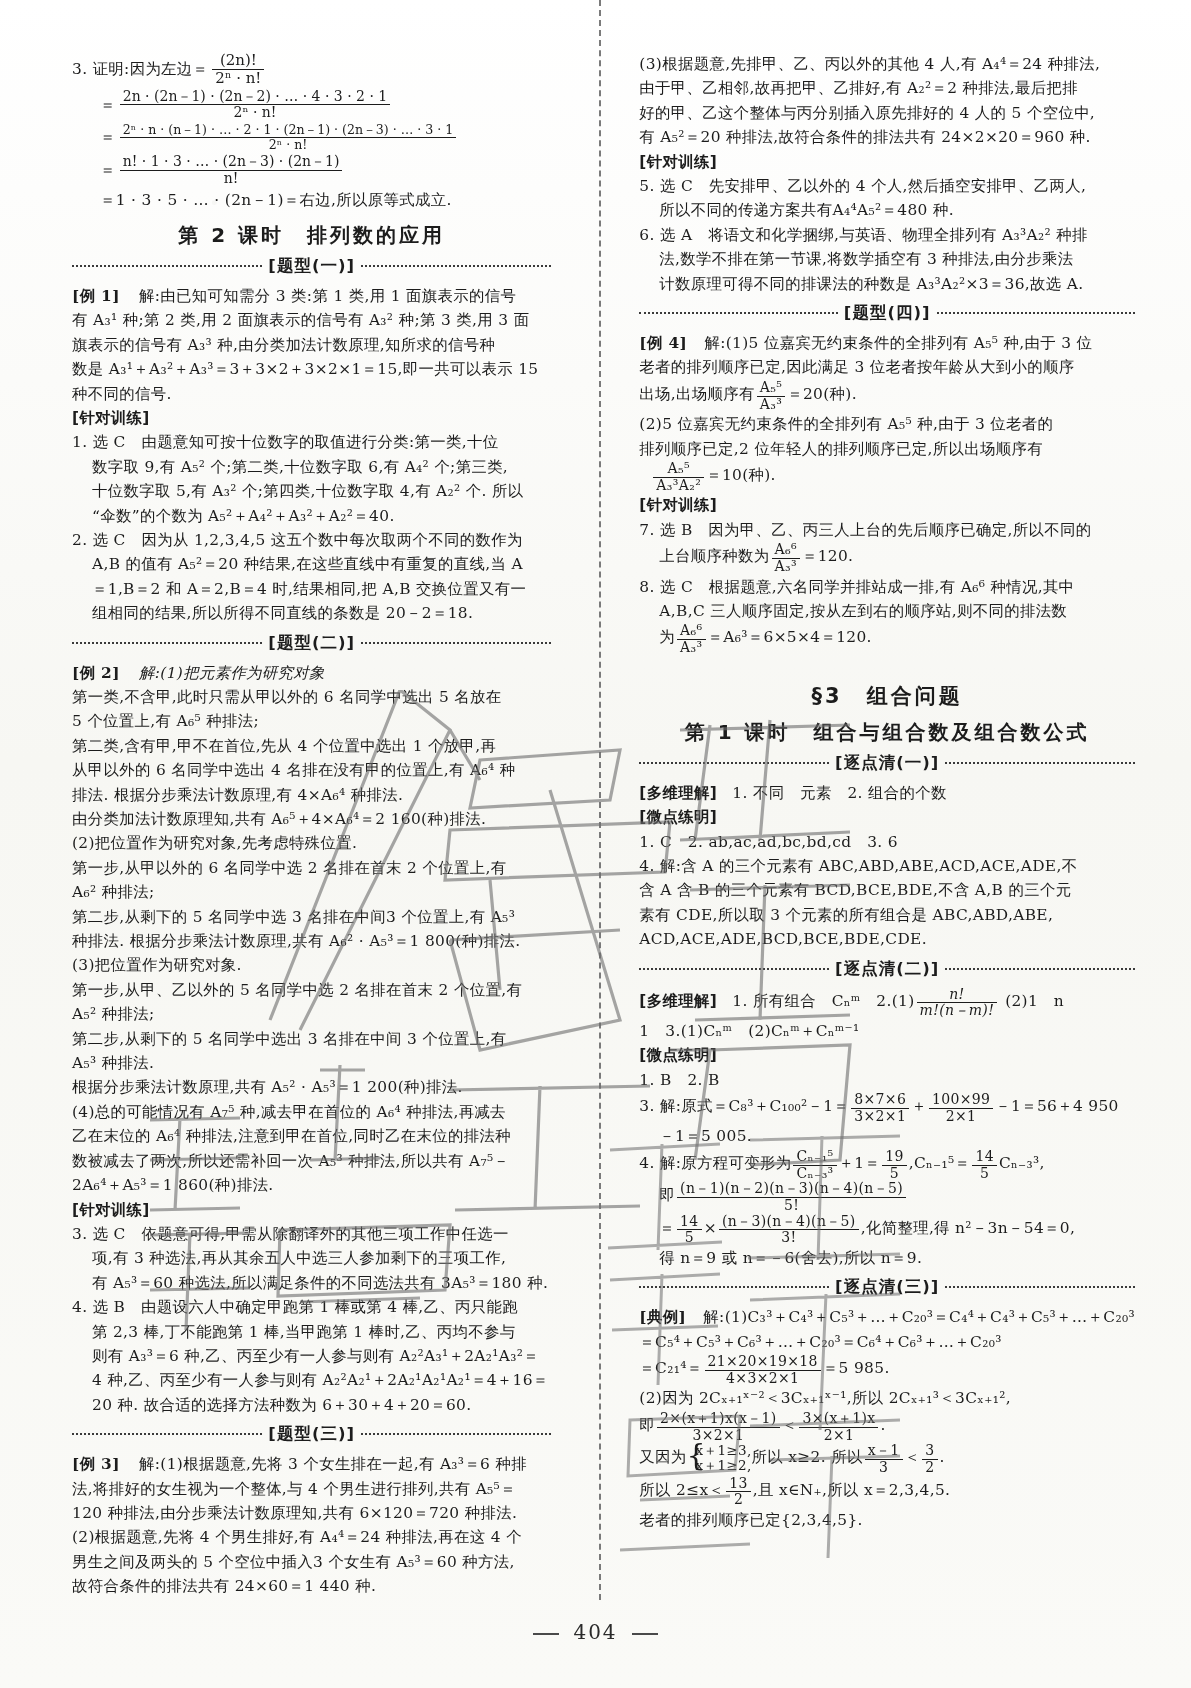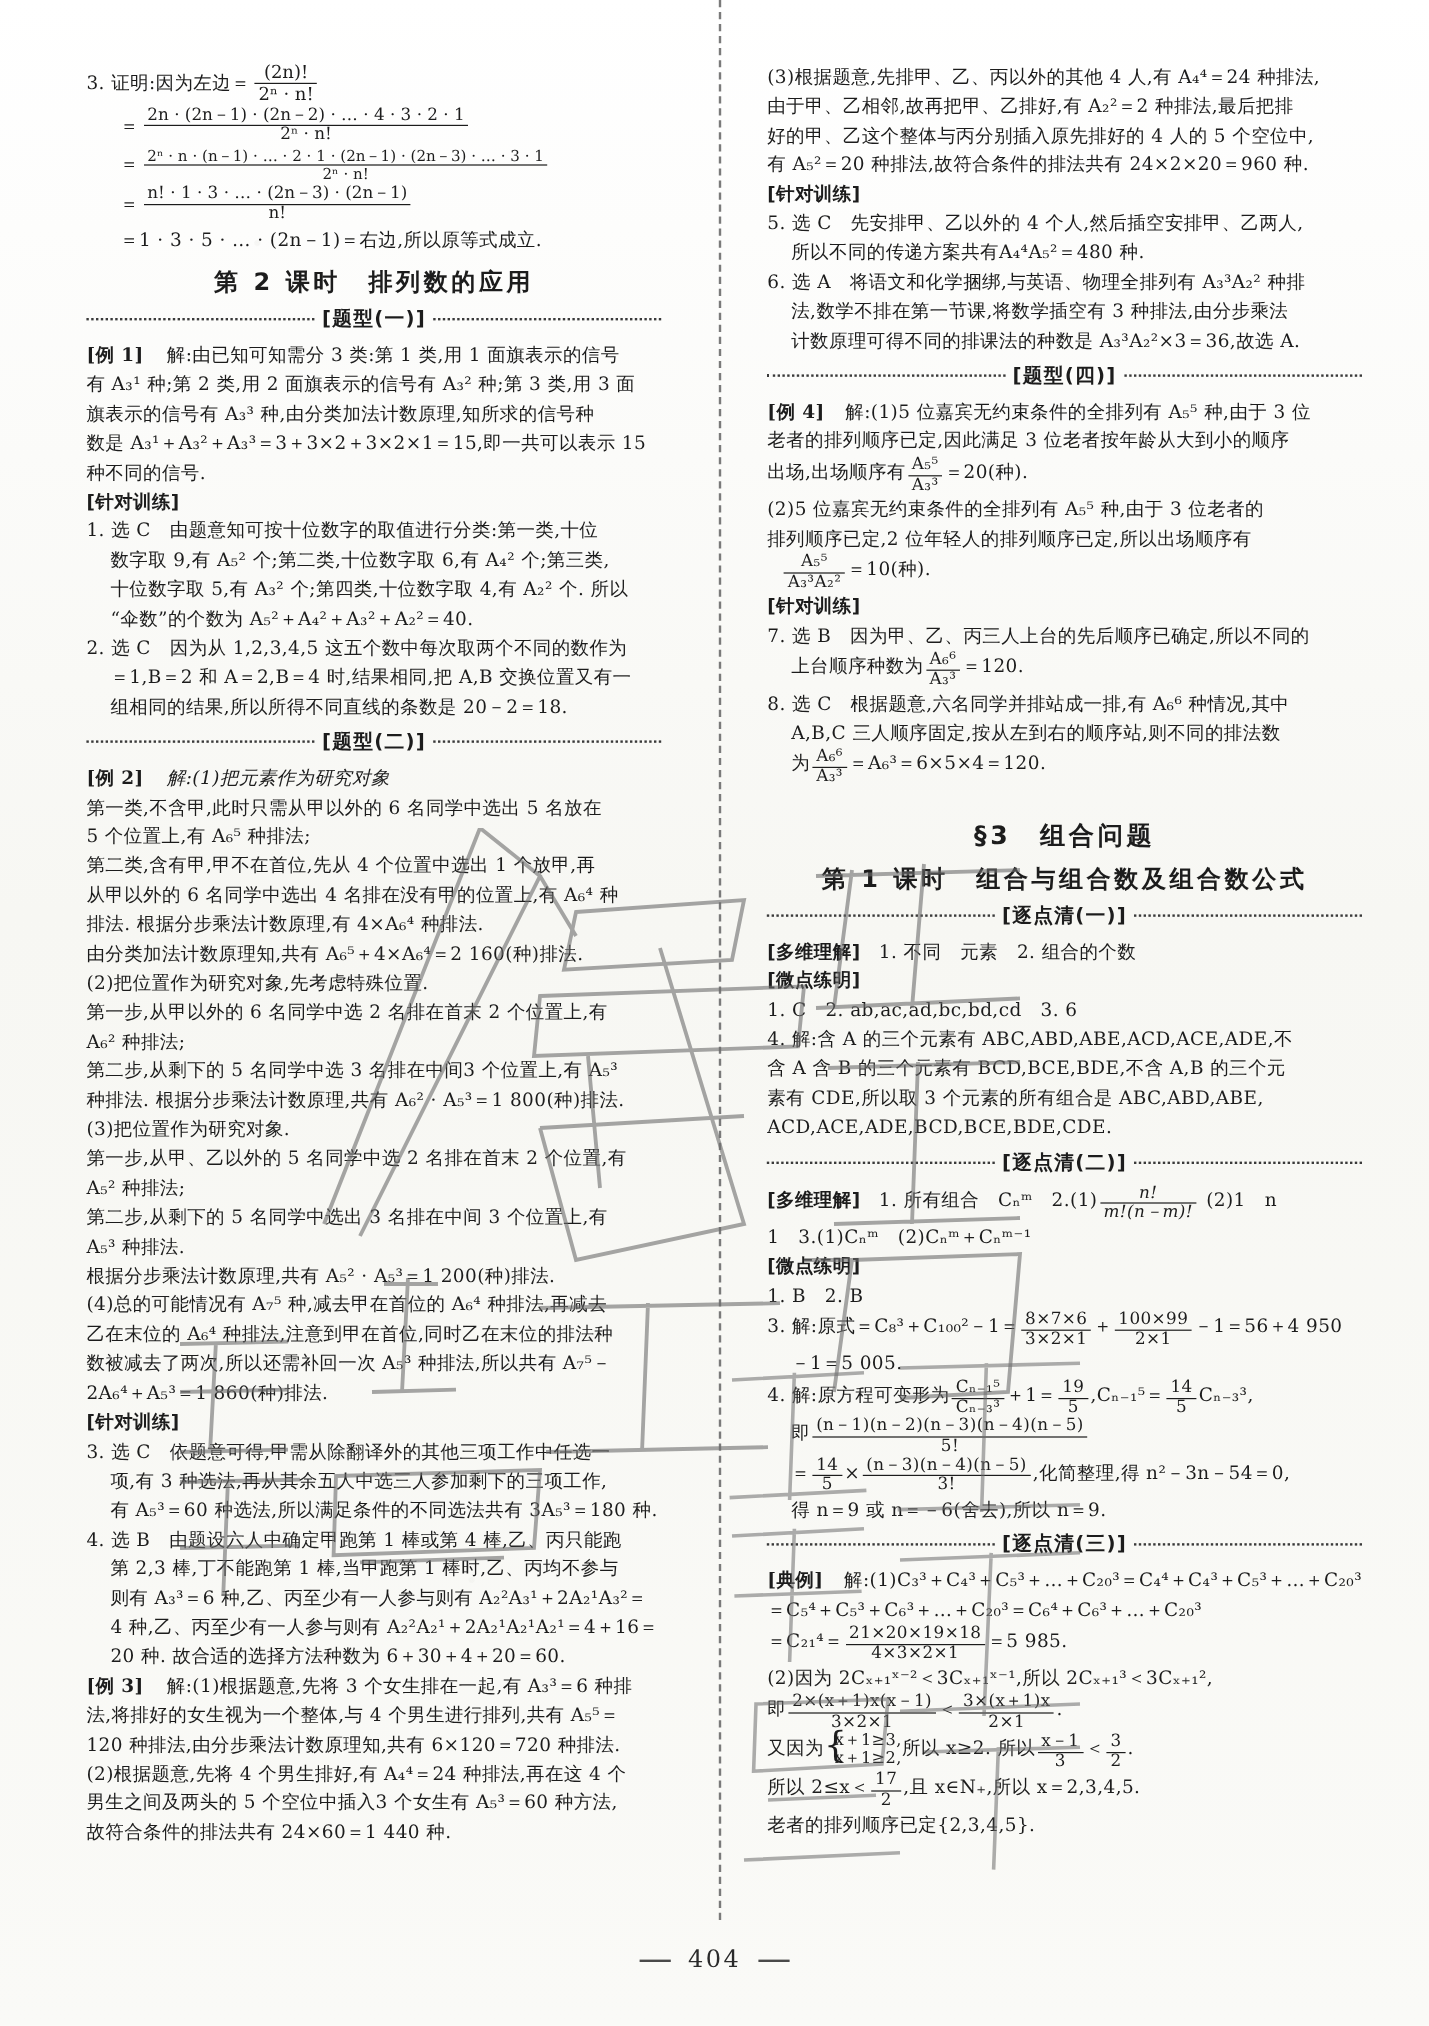--- a/index.html
+++ b/index.html
@@ -181,20 +181,21 @@
       <p class="ln">旗表示的信号有 A₃³ 种,由分类加法计数原理,知所求的信号种</p>
       <p class="ln">数是 A₃¹＋A₃²＋A₃³＝3＋3×2＋3×2×1＝15,即一共可以表示 15</p>
       <p class="ln">种不同的信号.</p>
 
       <p class="ln tag">[针对训练]</p>
       <p class="ln">1. 选 C　由题意知可按十位数字的取值进行分类:第一类,十位</p>
       <p class="ln indent">数字取 9,有 A₅² 个;第二类,十位数字取 6,有 A₄² 个;第三类,</p>
       <p class="ln indent">十位数字取 5,有 A₃² 个;第四类,十位数字取 4,有 A₂² 个. 所以</p>
       <p class="ln indent">“伞数”的个数为 A₅²＋A₄²＋A₃²＋A₂²＝40.</p>
       <p class="ln">2. 选 C　因为从 1,2,3,4,5 这五个数中每次取两个不同的数作为</p>
+      <p class="ln indent">A,B 的值有 A₅²＝20 种结果,在这些直线中有重复的直线,当 A</p>
       <p class="ln indent">＝1,B＝2 和 A＝2,B＝4 时,结果相同,把 A,B 交换位置又有一</p>
       <p class="ln indent">组相同的结果,所以所得不同直线的条数是 20－2＝18.</p>
 
       <div class="rule">
         <span class="dots"></span>
         <span class="lab">[题型(二)]</span>
         <span class="dots"></span>
       </div>
 
       <p class="ln">
@@ -226,20 +227,25 @@
       <p class="ln tag">[针对训练]</p>
       <p class="ln">3. 选 C　依题意可得,甲需从除翻译外的其他三项工作中任选一</p>
       <p class="ln indent">项,有 3 种选法,再从其余五人中选三人参加剩下的三项工作,</p>
       <p class="ln indent">有 A₅³＝60 种选法,所以满足条件的不同选法共有 3A₅³＝180 种.</p>
       <p class="ln">4. 选 B　由题设六人中确定甲跑第 1 棒或第 4 棒,乙、丙只能跑</p>
       <p class="ln indent">第 2,3 棒,丁不能跑第 1 棒,当甲跑第 1 棒时,乙、丙均不参与</p>
       <p class="ln indent">则有 A₃³＝6 种,乙、丙至少有一人参与则有 A₂²A₃¹＋2A₂¹A₃²＝</p>
       <p class="ln indent">4 种,乙、丙至少有一人参与则有 A₂²A₂¹＋2A₂¹A₂¹A₂¹＝4＋16＝</p>
       <p class="ln indent">20 种. 故合适的选择方法种数为 6＋30＋4＋20＝60.</p>
 
+      <div class="rule">
+        <span class="dots"></span>
+        <span class="lab">[题型(三)]</span>
+        <span class="dots"></span>
+      </div>
 
       <p class="ln">
         <span class="bold">[例 3]</span>
         <span style="padding-left:14px;">解:(1)根据题意,先将 3 个女生排在一起,有 A₃³＝6 种排</span>
       </p>
       <p class="ln">法,将排好的女生视为一个整体,与 4 个男生进行排列,共有 A₅⁵＝</p>
       <p class="ln">120 种排法,由分步乘法计数原理知,共有 6×120＝720 种排法.</p>
       <p class="ln">(2)根据题意,先将 4 个男生排好,有 A₄⁴＝24 种排法,再在这 4 个</p>
       <p class="ln">男生之间及两头的 5 个空位中插入3 个女生有 A₅³＝60 种方法,</p>
       <p class="ln">故符合条件的排法共有 24×60＝1 440 种.</p>
@@ -361,21 +367,21 @@
 
       <p class="ln">
         <span>即</span><span class="frac"><span class="n">2×(x＋1)x(x－1)</span><span class="d">3×2×1</span></span><span>＜</span><span class="frac"><span class="n">3×(x＋1)x</span><span class="d">2×1</span></span><span>.</span>
       </p>
 
       <p class="ln">
         <span>又因为</span><span style="display:inline-block;vertical-align:middle;position:relative;padding-left:9px;"><span style="position:absolute;left:0;top:-1px;font-size:30px;line-height:26px;">{</span><span style="display:block;font-size:13.5px;line-height:15px;">x＋1≥3,</span><span style="display:block;font-size:13.5px;line-height:15px;">x＋1≥2,</span></span><span>所以 x≥2. 所以</span><span class="frac"><span class="n">x－1</span><span class="d">3</span></span><span>＜</span><span class="frac"><span class="n">3</span><span class="d">2</span></span><span>.</span>
       </p>
 
       <p class="ln">
-        <span>所以 2≤x＜</span><span class="frac"><span class="n">17</span><span class="d">2</span></span><span>,且 x∈N₊,所以 x＝2,3,4,5.</span>
+        <span>所以 2≤x＜</span><span class="frac"><span class="n">13</span><span class="d">2</span></span><span>,且 x∈N₊,所以 x＝2,3,4,5.</span>
       </p>
       <p class="ln">老者的排列顺序已定{2,3,4,5}.</p>
 
     </div>
   </div>
 
   <div class="watermark">
     <svg viewBox="0 0 720 640" fill="none" stroke="#6d6d6d" stroke-width="3.2">
       <path d="M250 0 L120 330 M250 0 L300 40 L150 340 M300 40 L330 90"></path>
       <path d="M330 70 L470 60 L460 110 L320 118 Z"></path>

